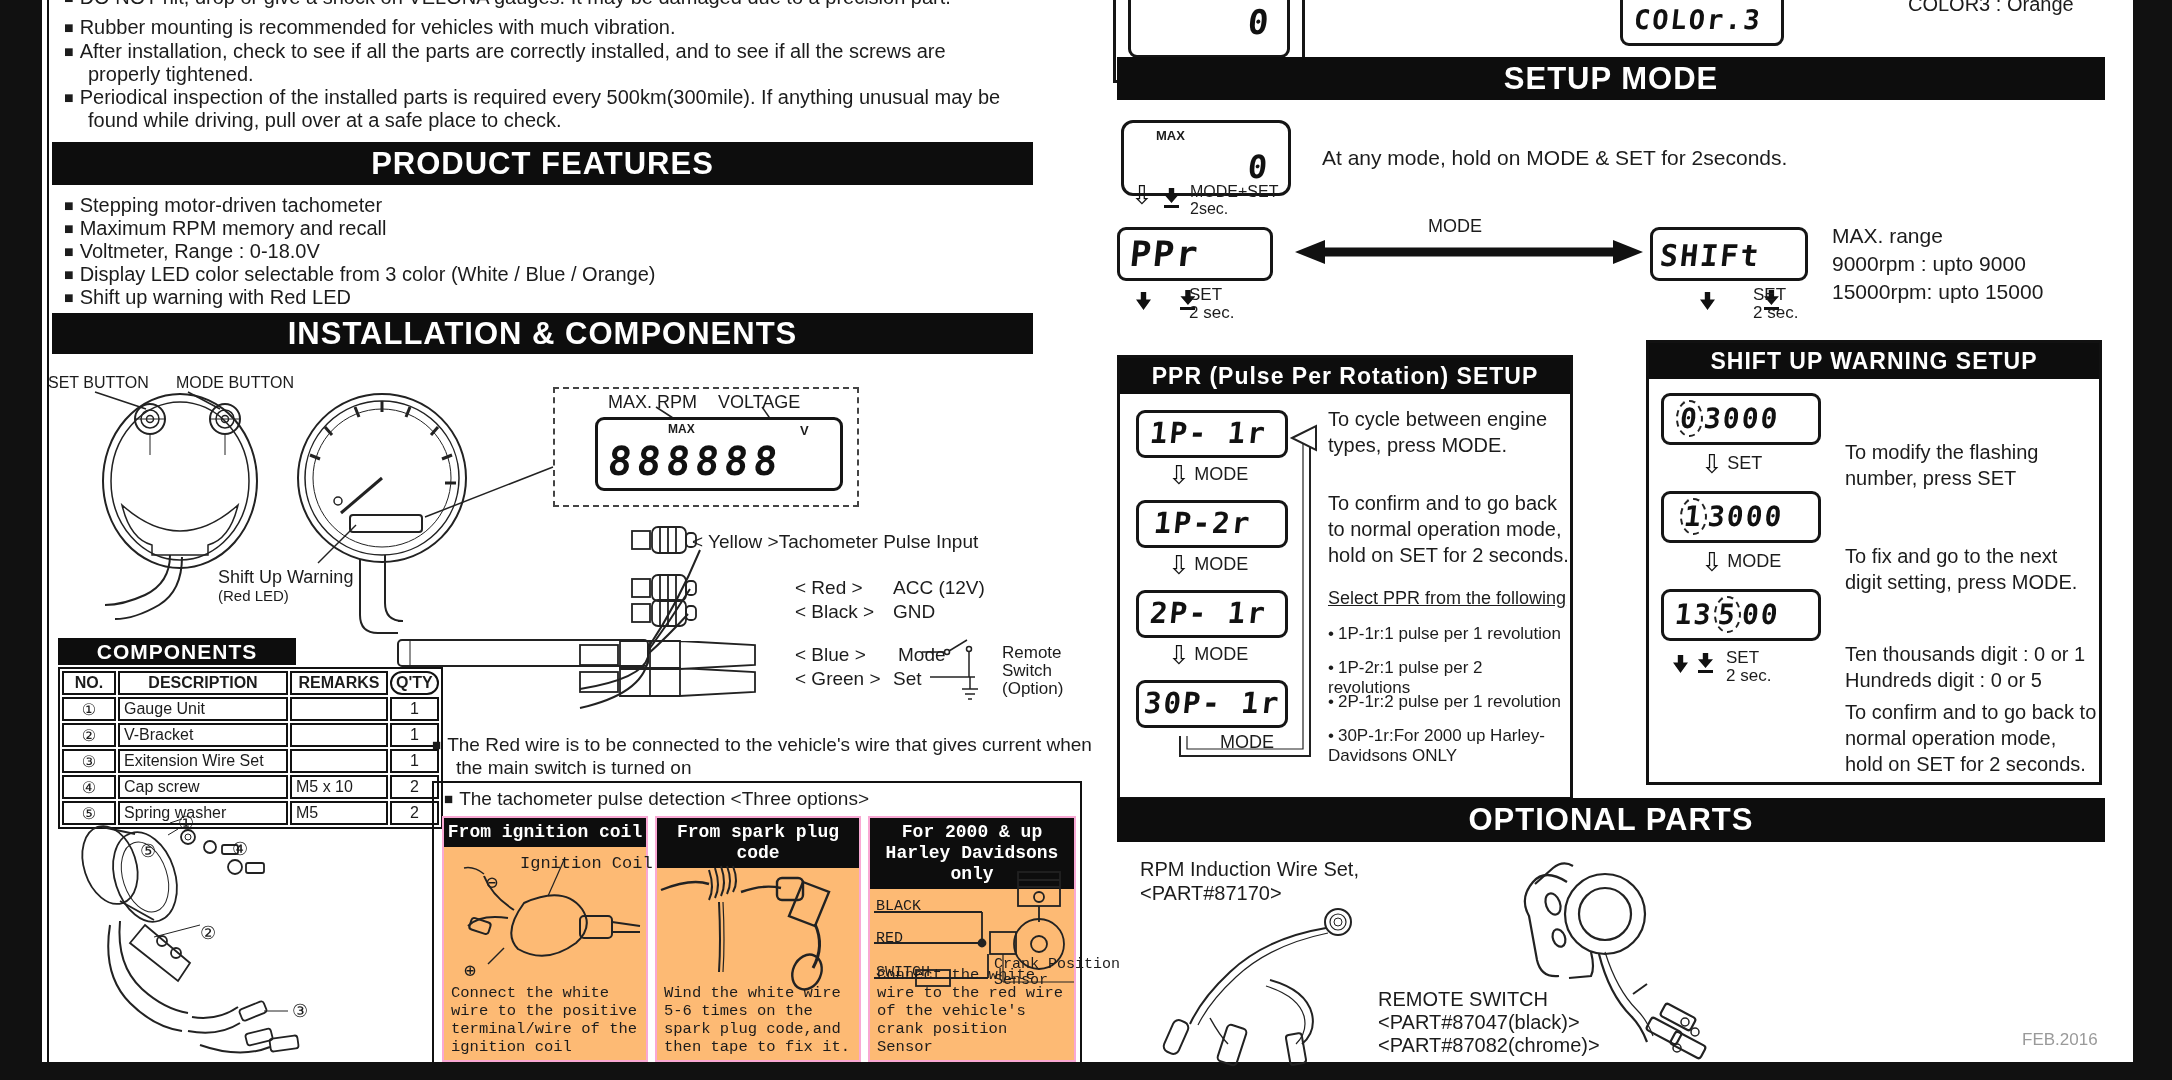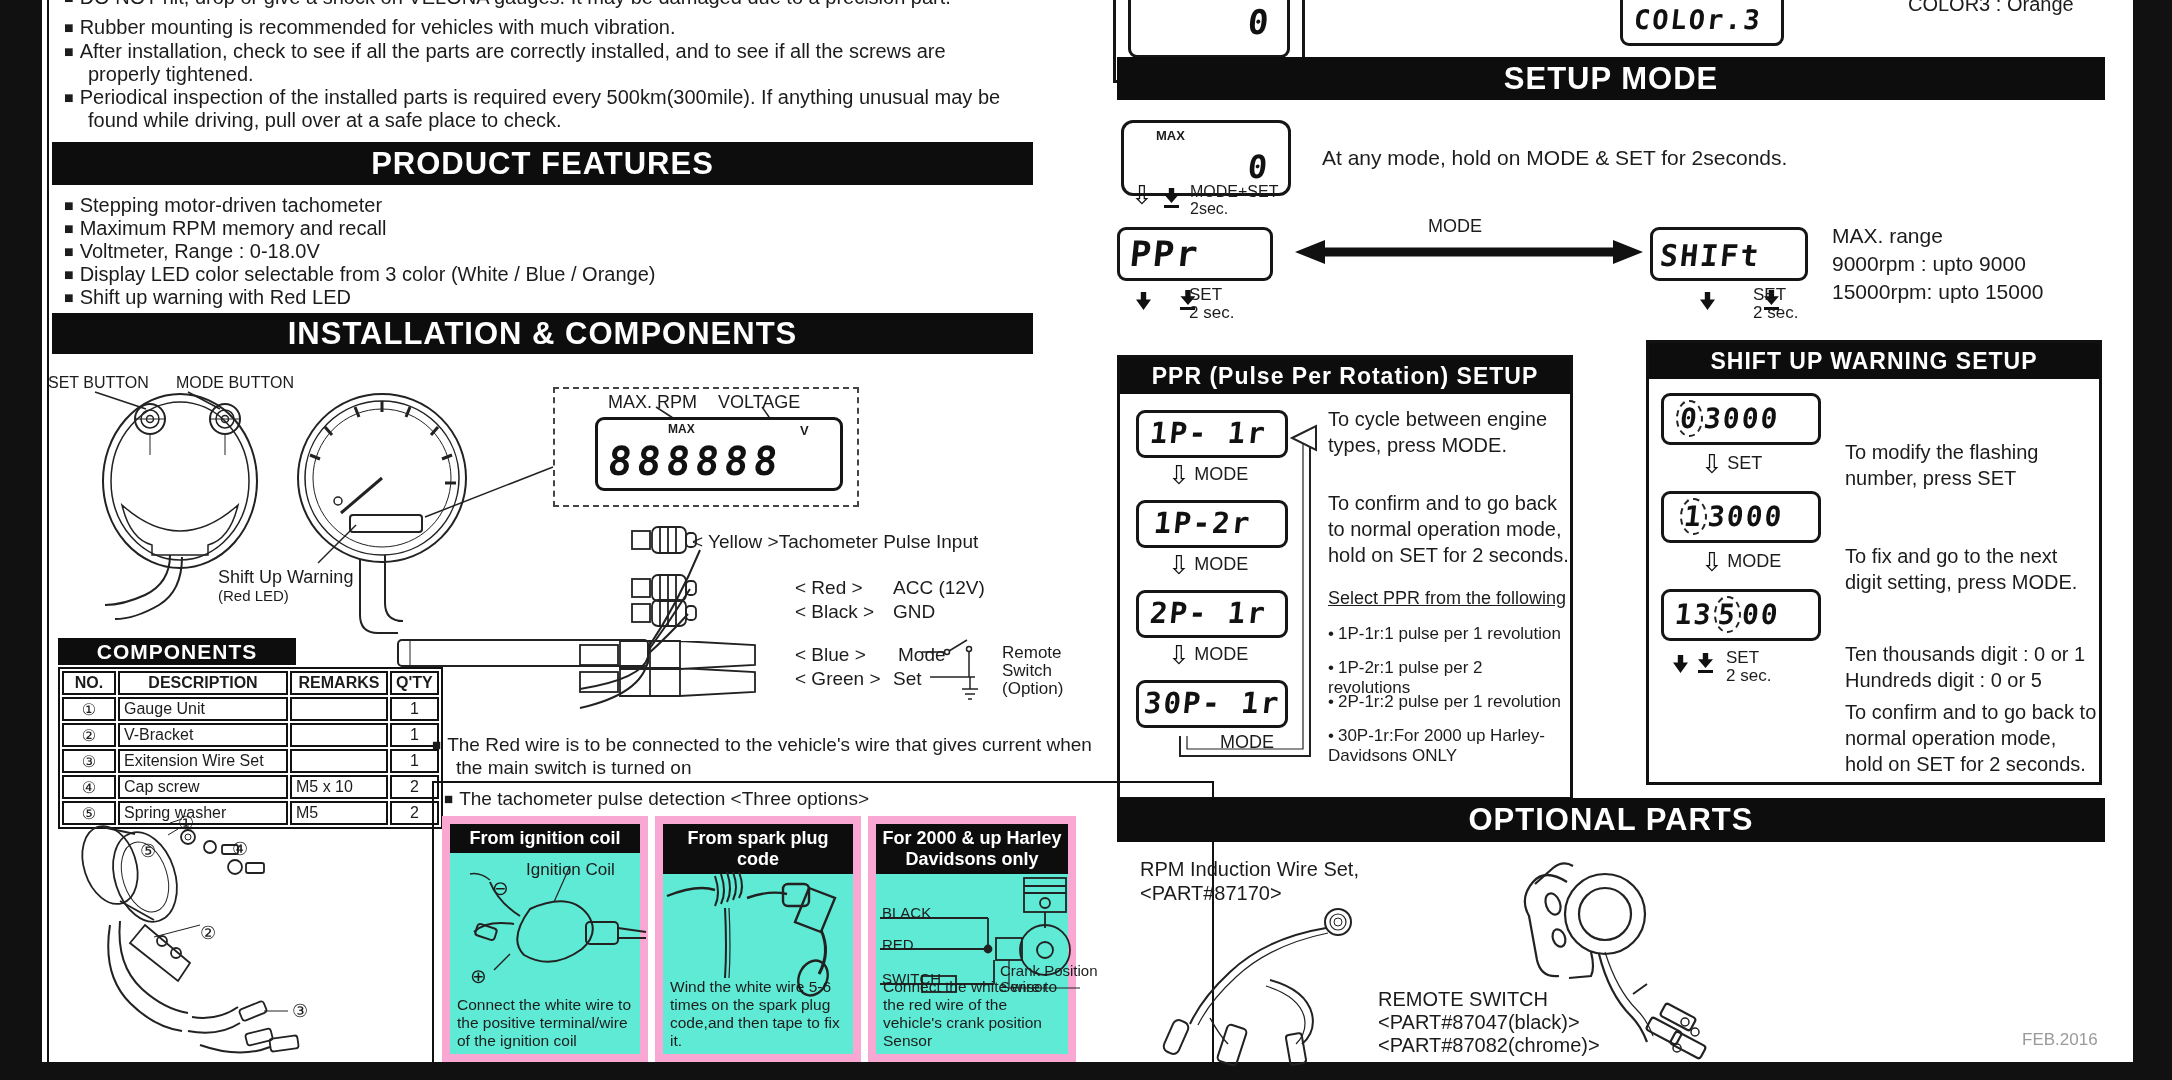--- a/index.html
+++ b/index.html
@@ -22,21 +22,21 @@
   .harrow{font-family:"DejaVu Sans",sans-serif;font-size:26px;line-height:26px;color:#111;}
   .solidarr{display:inline-block;width:15px;height:18px;background:#111;
        clip-path:polygon(32% 0,68% 0,68% 42%,100% 42%,50% 100%,0 42%,32% 42%);}
   .hold{display:inline-block;width:15px;height:22px;position:relative;}
   .hold::before{content:"";position:absolute;left:0;top:0;width:15px;height:15px;background:#111;
        clip-path:polygon(32% 0,68% 0,68% 42%,100% 42%,50% 100%,0 42%,32% 42%);}
   .hold::after{content:"";position:absolute;left:0;bottom:2px;width:15px;height:3px;background:#111;}
   table.comp{border-collapse:separate;border-spacing:2px;background:#fff;border:2px solid #111;}
   table.comp td,table.comp th{border:2px solid #111;font-size:16px;padding:0 4px;height:20px;
        font-family:"Liberation Sans",sans-serif;}
-  .opt{position:absolute;border:8px solid #f9a8d4;background:#5eead4;box-sizing:border-box;}
+  .opt{position:absolute;border:2px solid #f9a8d4;background:#fdba74;box-sizing:border-box;font-family:Liberation Mono, monospace;}
   .opt-head{background:#0d0d0d;color:#fff;font-weight:bold;text-align:center;font-size:18px;
        line-height:21px;padding:4px 2px;}
   .opt-cap{position:absolute;left:7px;right:3px;bottom:4px;font-size:15.5px;line-height:18px;white-space:normal;}
   svg{position:absolute;overflow:visible;}
   .u{text-decoration:underline;}
 </style>
 </head>
 <body>
 
 <div class="stage">
@@ -197,21 +197,21 @@
   <div class="t" style="left:1002px;top:679px;font-size:17px;">(Option)</div>
 
   
   <div class="bar" style="left:58px;top:638px;width:238px;height:27px;font-size:21px;line-height:27px;">COMPONENTS</div>
   <table class="comp abs" style="left:58px;top:667px;">
     <tbody>
         <tr>
       <th style="width:42px;margin-left:28px;">NO.</th>
       <th style="width:158px;">DESCRIPTION</th>
       <th style="width:86px;">REMARKS</th>
-      <th style="width:36px;">Q'TY</th>
+      <th style="width:36px;border-radius:12px;">Q'TY</th>
     </tr>
     <tr>
           <td style="text-align:center;">①</td>
           <td>Gauge Unit</td>
           <td></td>
           <td style="text-align:center;">1</td>
         </tr>
     <tr>
           <td style="text-align:center;">②</td>
           <td>V-Bracket</td>
@@ -273,21 +273,21 @@
   <div class="t" style="left:178px;top:812px;font-size:18px;">①</div>
   <div class="t" style="left:140px;top:840px;font-size:18px;">⑤</div>
   <div class="t" style="left:232px;top:838px;font-size:18px;">④</div>
   <div class="t" style="left:200px;top:922px;font-size:18px;">②</div>
   <div class="t" style="left:292px;top:1000px;font-size:18px;">③</div>
 
   
   <div class="t sqitem wrap" style="left:432px;top:733px;width:648px;font-size:19px;line-height:23px;">The Red wire is to be connected to the vehicle's wire that gives current when the main switch is turned on</div>
 
   
-  <div class="abs" style="left:432px;top:781px;width:782px;height:289px;border:2px solid #111;box-sizing:border-box;padding-left:8px;">
+  <div class="abs" style="left:432px;top:781px;width:650px;height:289px;border:2px solid #111;box-sizing:border-box;padding-left:8px;">
     <div class="t sqitem" style="left:10px;top:5px;font-size:19px;">The tachometer pulse detection &lt;Three options&gt;</div>
 
     <div class="opt" style="left:8px;top:33px;width:206px;height:246px;">
       <div class="opt-head">From ignition coil</div>
       <div class="t" style="left:76px;top:36px;font-size:17px;">Ignition Coil</div>
       <div class="t" style="left:42px;top:52px;font-size:20px;">⊖</div>
       <div class="t" style="left:20px;top:140px;font-size:20px;">⊕</div>
       <svg style="left:0;top:30px;" width="206" height="150" viewBox="0 0 206 150">
         <g fill="none" stroke="#222" stroke-width="2">
           <line x1="120" y1="12" x2="104" y2="48" stroke-width="1.2"></line>

